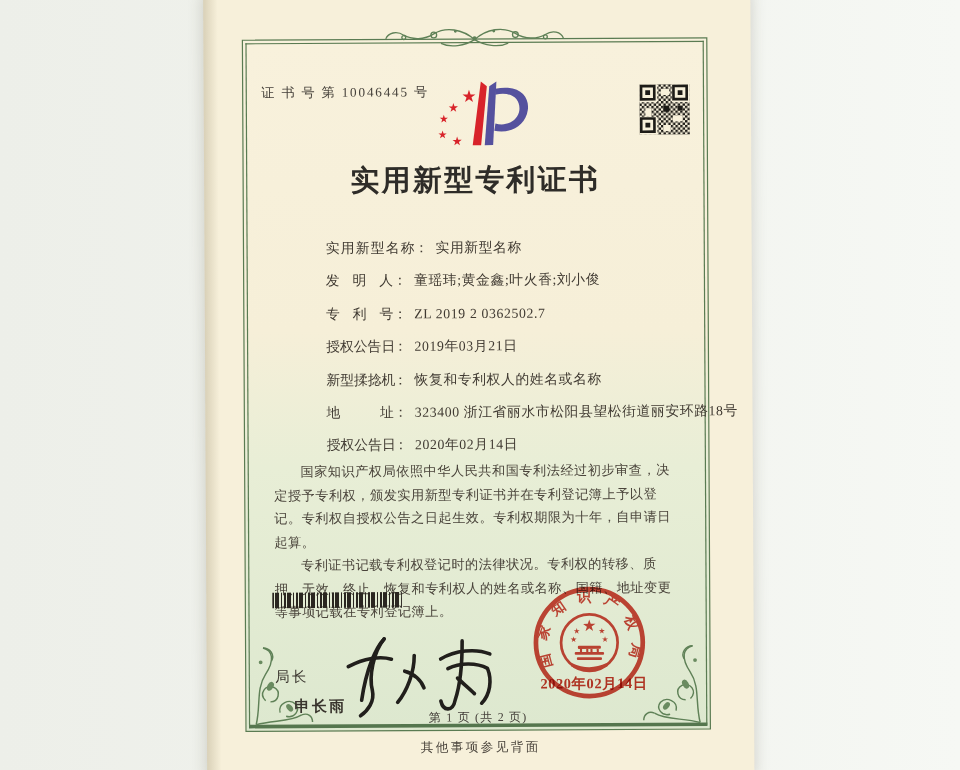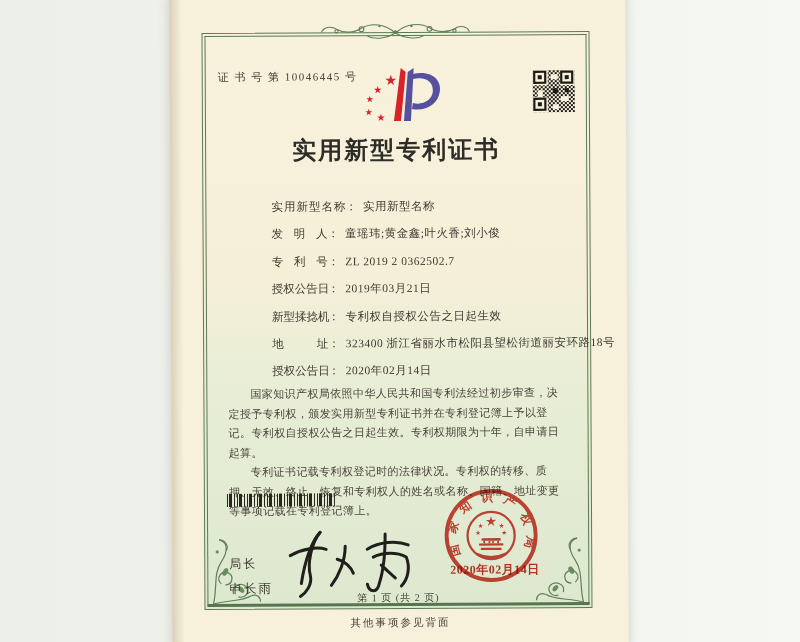--- a/index.html
+++ b/index.html
@@ -42,21 +42,21 @@
   .colon { display:inline-block; margin-right:6px; }
   .fvalue { letter-spacing:.5px; }
   .pair2 { position:absolute; left:218px; top:0; }
   .paras { position:absolute; left:24px; right:22px; top:351px; font-size:11px; line-height:1.78; color:#4a443b; }
   .paras p { text-indent:2em; letter-spacing:.4px; }
   .barcode {
     position:absolute; left:22px; top:460px; width:108px; height:13px;
     background:repeating-linear-gradient(90deg,#2a2620 0 1.5px,transparent 1.5px 2.5px,#2a2620 2.5px 5.5px,transparent 5.5px 7px,#2a2620 7px 8px,transparent 8px 10px);
   }
   .director-title { position:absolute; left:24px; top:522px; font-size:12px; color:#3a352e; letter-spacing:2px; }
-  .director-name  { position:absolute; left:24px; top:547px; font-size:12.5px; color:#3a352e; letter-spacing:2px; }
+  .director-name  { position:absolute; left:40px; top:547px; font-size:12.5px; color:#3a352e; letter-spacing:2px;font-weight:bold; }
   .signature { position:absolute; left:74px; top:486px; width:160px; height:88px; }
   .seal { position:absolute; left:238px; top:455px; width:96px; height:96px; mix-blend-mode:multiply; opacity:.93; }
   .seal-date { position:absolute; left:245px; top:529px; font-size:12px; font-weight:bold; color:#c8392b; letter-spacing:.5px; mix-blend-mode:multiply; }
   .page-footer { position:absolute; left:0; top:558px; width:100%; text-align:center; font-size:10px; color:#45403a; letter-spacing:1px; }
   .back-note { position:absolute; left:0; top:622px; width:100%; text-align:center; font-size:10.5px; color:#4a443c; letter-spacing:2px; }
   .top-flourish { position:absolute; left:50%; top:-13px; transform:translateX(-50%); width:160px; height:26px; }
   .corner { position:absolute; width:58px; height:72px; }
   .corner.bl { left:2px; bottom:3px; }
   .corner.br { right:2px; bottom:3px; transform:scaleX(-1); }
 </style>
@@ -177,21 +177,21 @@
       <div class="field-row">
         <span class="flabel">发明人</span><span class="colon">：</span><span class="fvalue">童瑶玮;黄金鑫;叶火香;刘小俊</span>
       </div>
       <div class="field-row">
         <span class="flabel">专利号</span><span class="colon">：</span><span class="fvalue">ZL 2019 2 0362502.7</span>
       </div>
       <div class="field-row">
         <span class="flabel">授权公告日</span><span class="colon">：</span><span class="fvalue">2019年03月21日</span>
       </div>
       <div class="field-row">
-        <span class="flabel">新型揉捻机</span><span class="colon">：</span><span class="fvalue">专利权自授权公告之日起生效</span>
+        <span class="flabel">新型揉捻机</span><span class="colon">：</span><span class="fvalue">恢复和专利权人的姓名或名称</span>
       </div>
       <div class="field-row">
         <span class="flabel">地址</span><span class="colon">：</span><span class="fvalue">323400 浙江省丽水市松阳县望松街道丽安环路18号</span>
       </div>
       <div class="field-row">
         <span class="flabel">授权公告日</span><span class="colon">：</span><span class="fvalue">2020年02月14日</span>
       </div>
     </div>
 
     <div class="paras">

